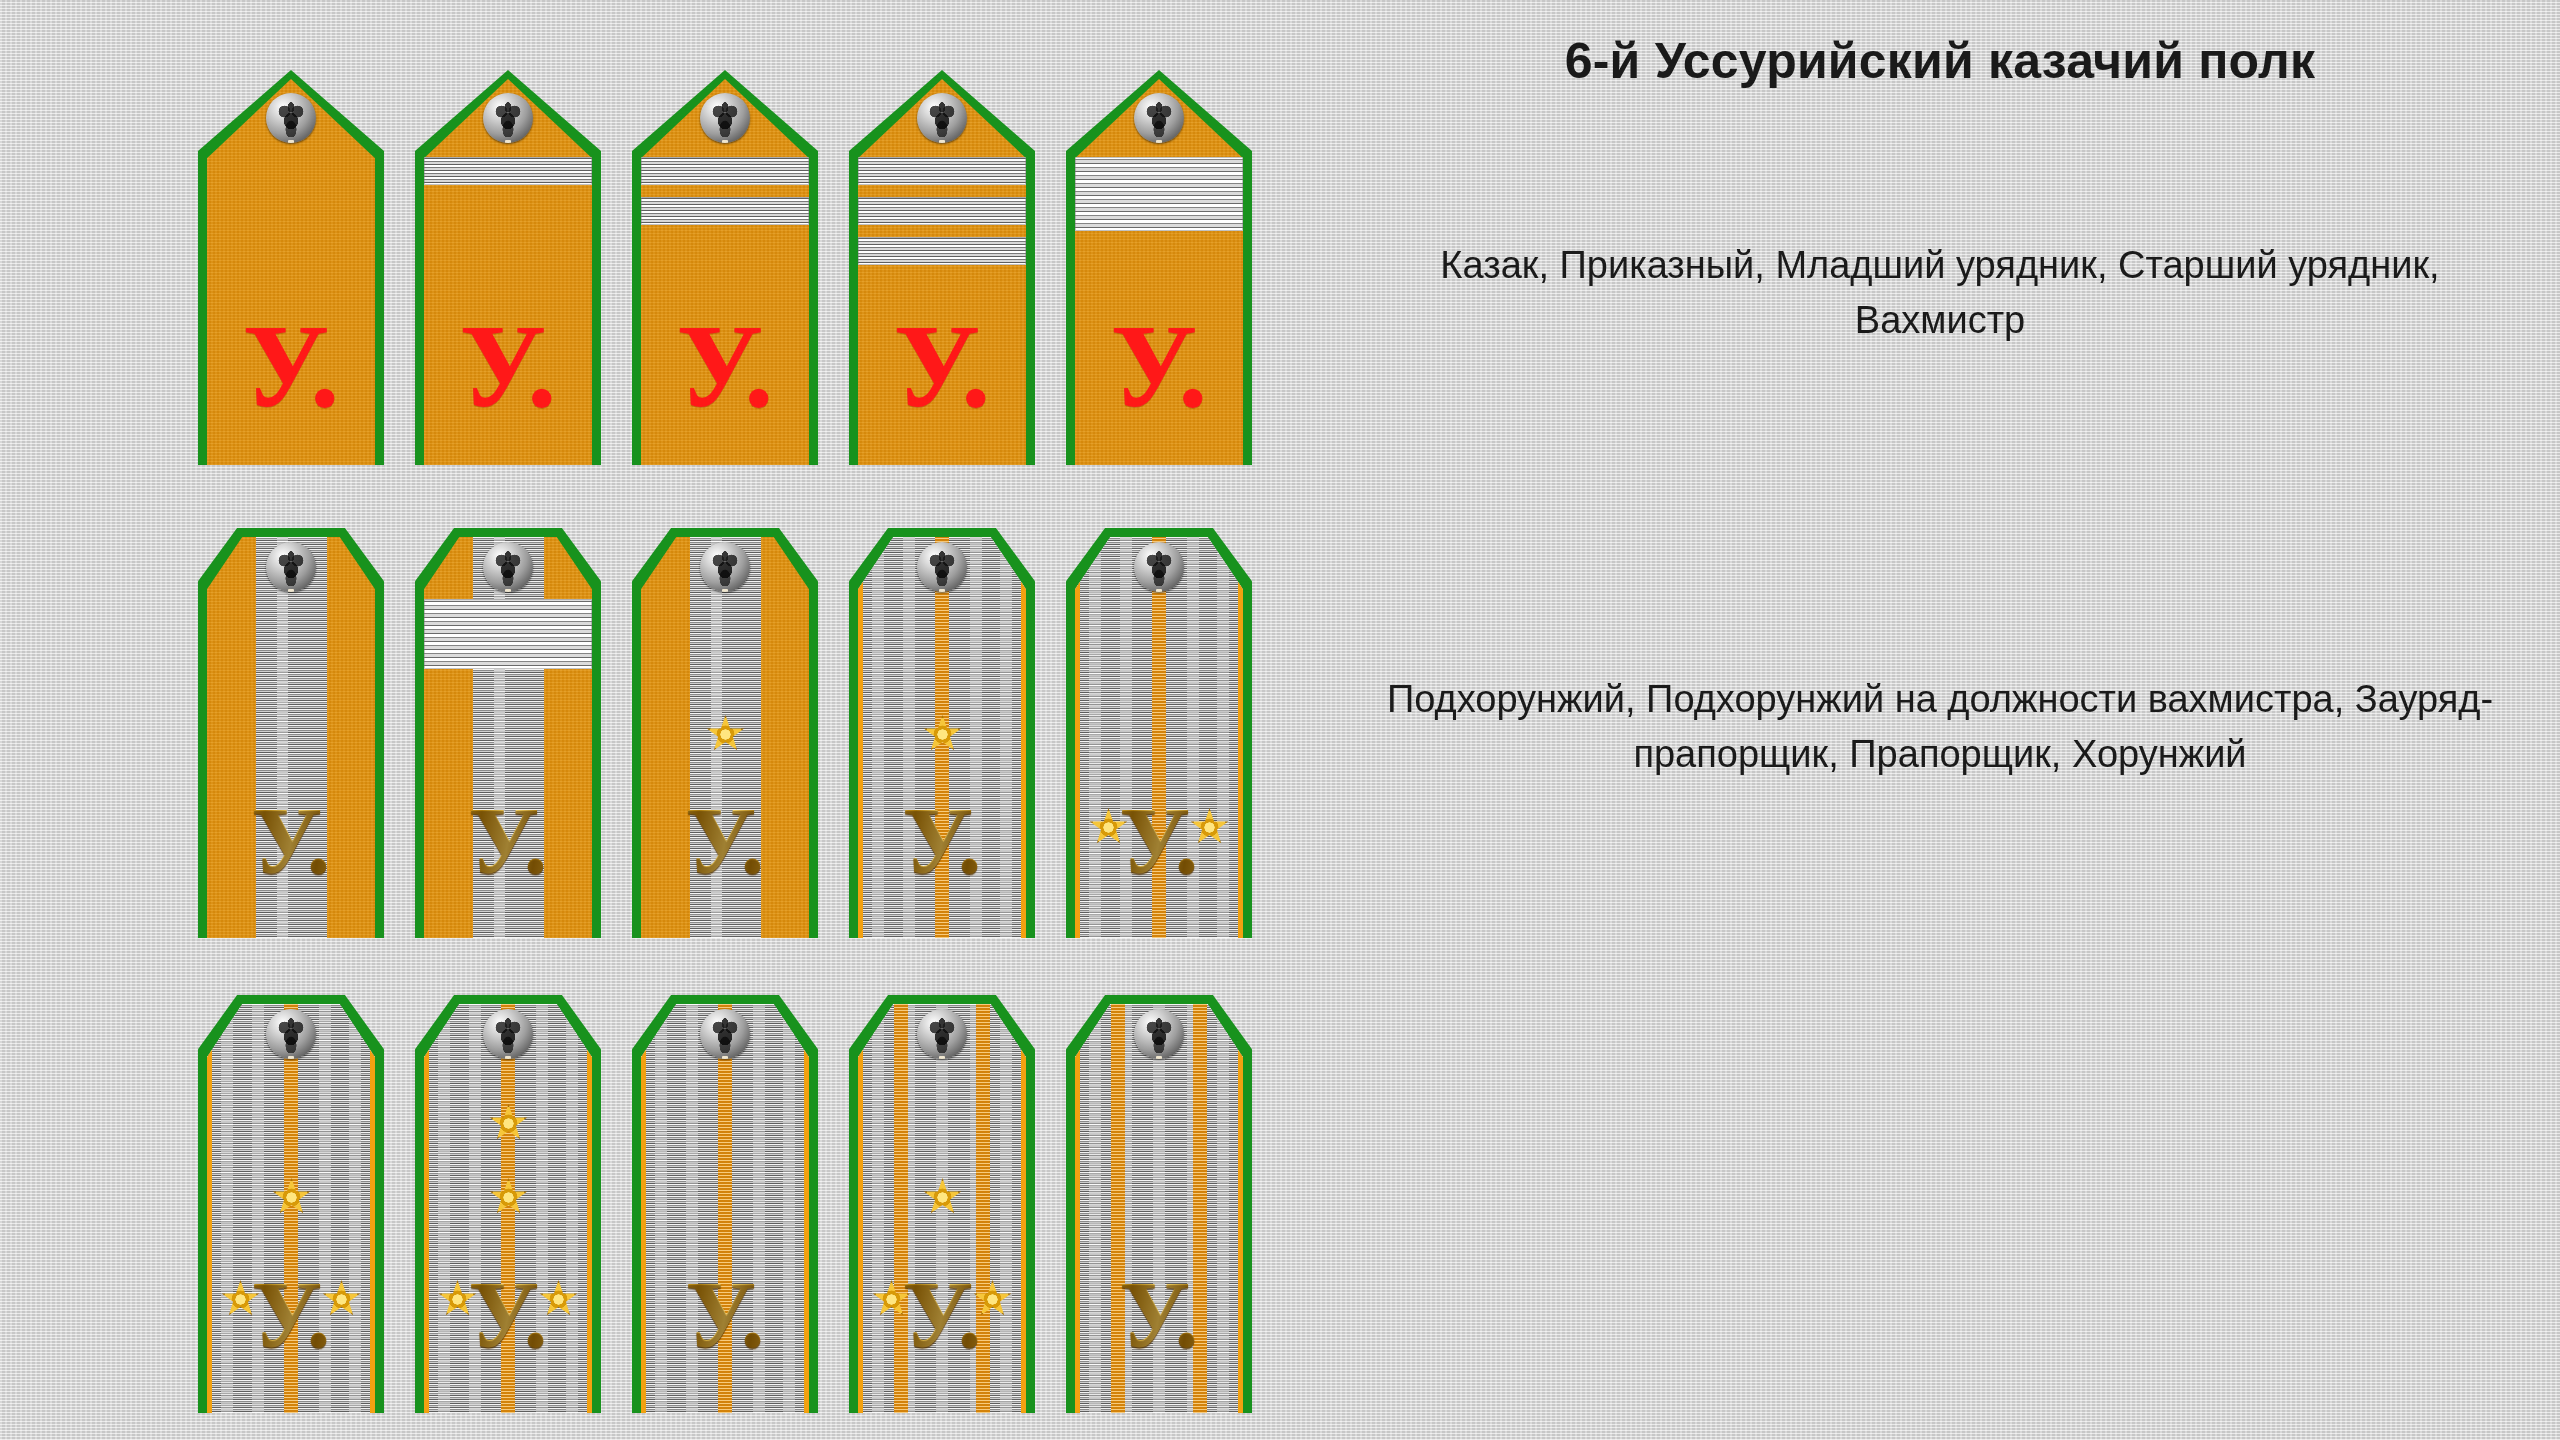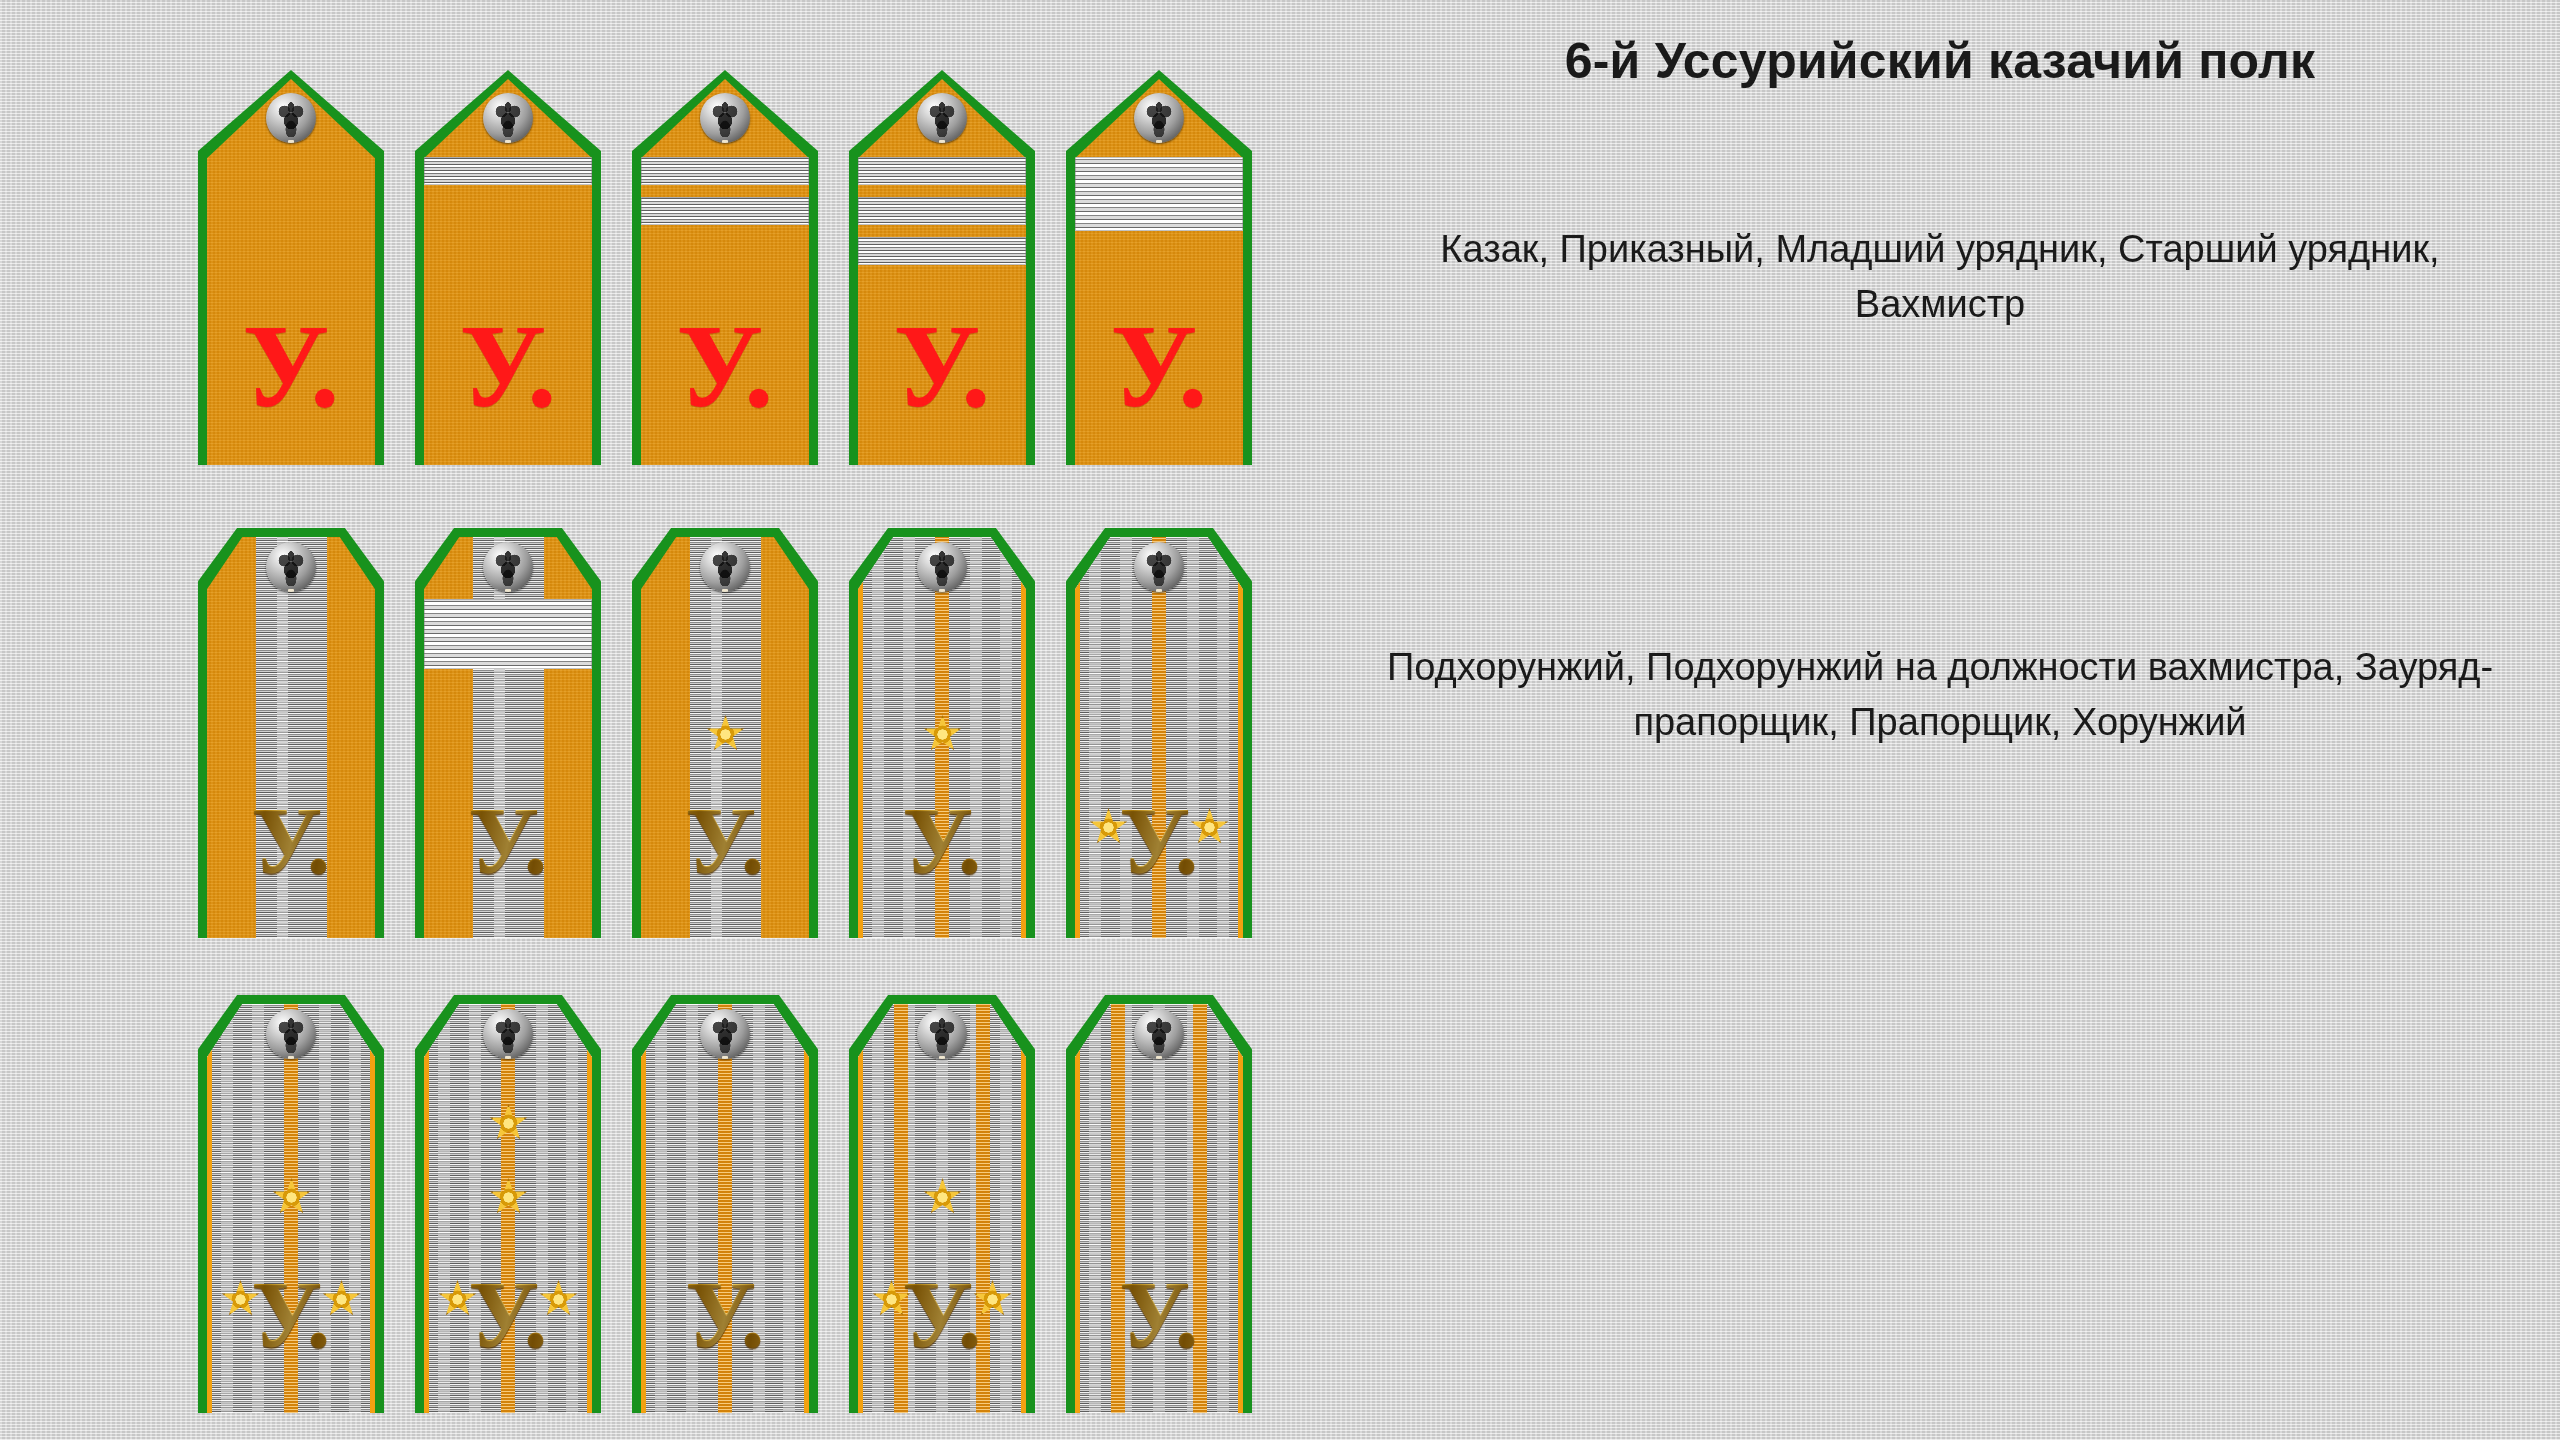--- a/index.html
+++ b/index.html
@@ -21,22 +21,22 @@
   }
 
   #plate{position:absolute;inset:0;}
 
   
   .text-col{position:absolute;left:1380px;width:1120px;text-align:center;color:#1a1a1a;}
   #title{
     top:34px;font-size:50px;font-weight:bold;line-height:1.1;letter-spacing:.2px;
   }
   .caption{font-size:38px;line-height:1.45;font-weight:normal;}
-  #cap1{top:222px;}
-  #cap2{top:640px;}
+  #cap1{top:238px;}
+  #cap2{top:672px;}
   #cap3{top:1112px;}
 
   
   .row{position:absolute;}
   .board{position:absolute;top:0;}
 
   
   .bd{position:relative;width:100%;height:100%;}
   .bd .outline{
     position:absolute;inset:0;

